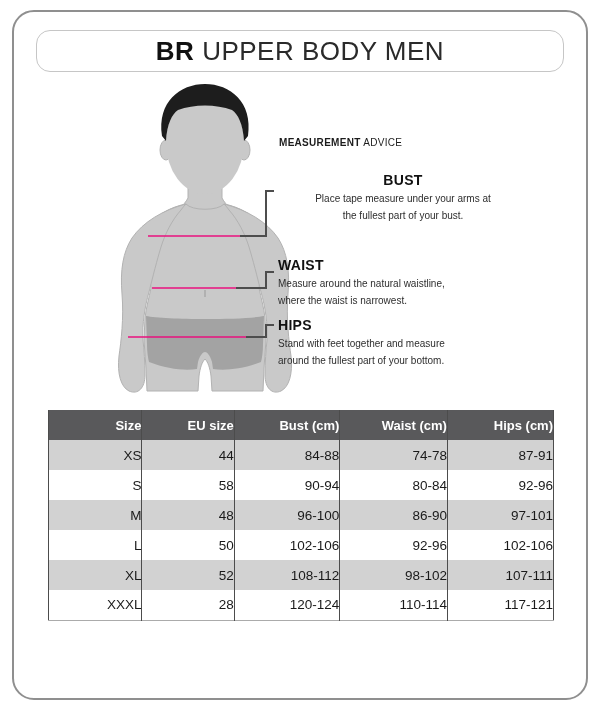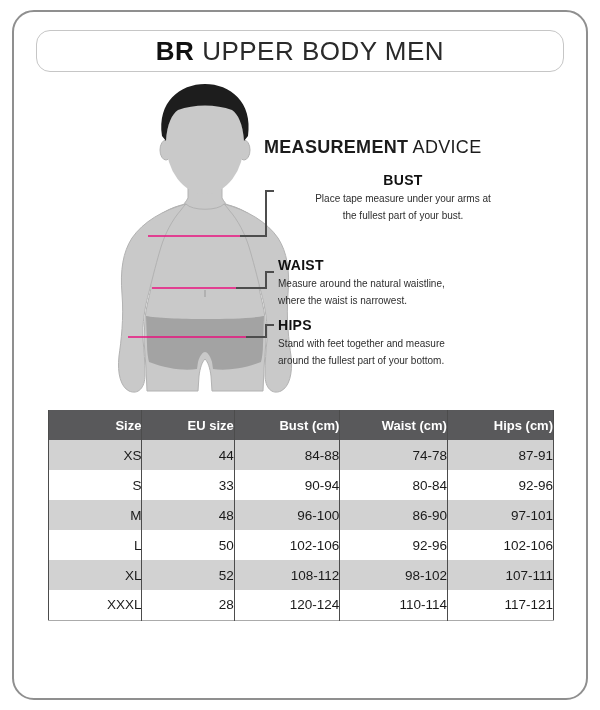--- a/index.html
+++ b/index.html
@@ -14,22 +14,22 @@
   }
   .title-box {
     position:absolute; left:36px; top:30px; width:528px; height:42px;
     border:1px solid #c6c6c6; border-radius:14px;
     display:flex; align-items:center; justify-content:center;
     font-size:26px; color:#2a2a2a; letter-spacing:0.5px; white-space:pre;
   }
   .title-box .bold { font-weight:700; color:#111; }
   .figure-svg { position:absolute; left:0; top:0; width:600px; height:710px; }
   .advice-heading {
-    position:absolute; left:264px; top:137px;
-    font-size:18px; color:#1c1c1c; letter-spacing:0.3px; white-space:pre;
+    position:absolute; left:279px; top:137px;
+    font-size:10px; color:#1c1c1c; letter-spacing:0.3px; white-space:pre;
   }
   .advice-heading .bold { font-weight:700; }
   .advice-item { position:absolute; left:278px; width:250px; }
   .advice-item .lbl { font-size:14px; font-weight:700; color:#111; letter-spacing:0.3px; }
   .advice-item .txt { font-size:10px; color:#2e2e2e; line-height:17px; margin-top:2px; }
   .advice-bust  { top:172px;text-align:center; }
   .advice-waist { top:257px; }
   .advice-hips  { top:317px; }
   table.size-table {
     position:absolute; left:48px; top:410px; width:506px;
@@ -154,21 +154,21 @@
     <tbody>
         <tr>
           <td>XS</td>
           <td>44</td>
           <td>84-88</td>
           <td>74-78</td>
           <td>87-91</td>
         </tr>
         <tr>
           <td>S</td>
-          <td>33</td>
+          <td>58</td>
           <td>90-94</td>
           <td>80-84</td>
           <td>92-96</td>
         </tr>
         <tr>
           <td>M</td>
           <td>48</td>
           <td>96-100</td>
           <td>86-90</td>
           <td>97-101</td>

